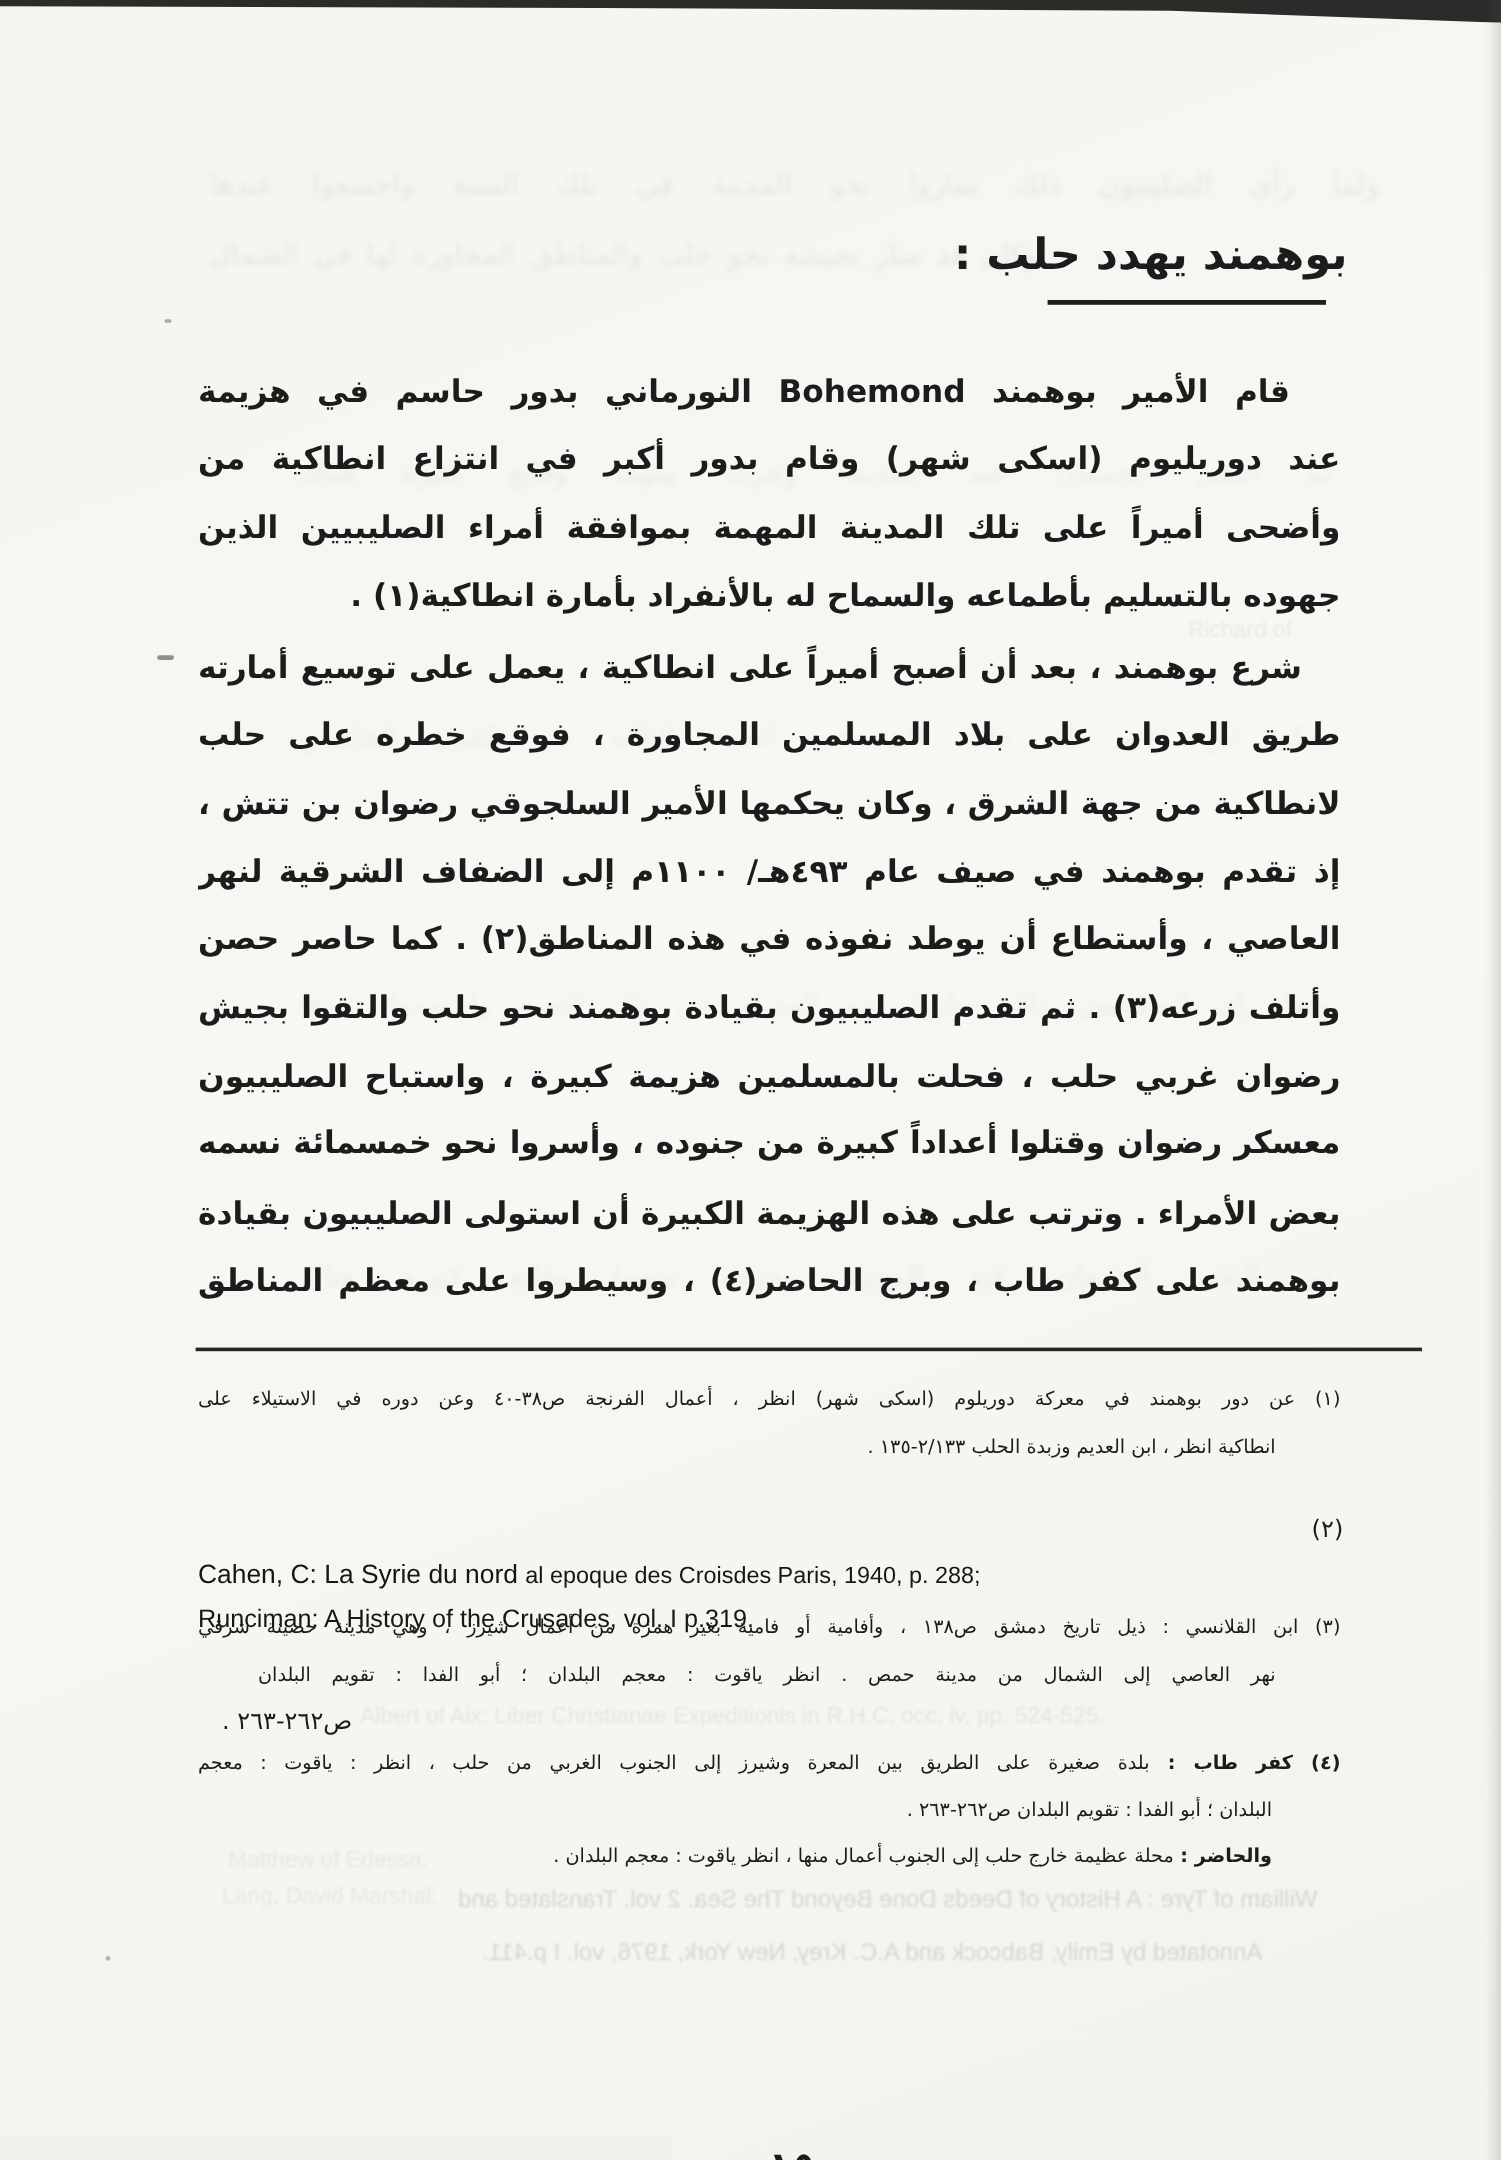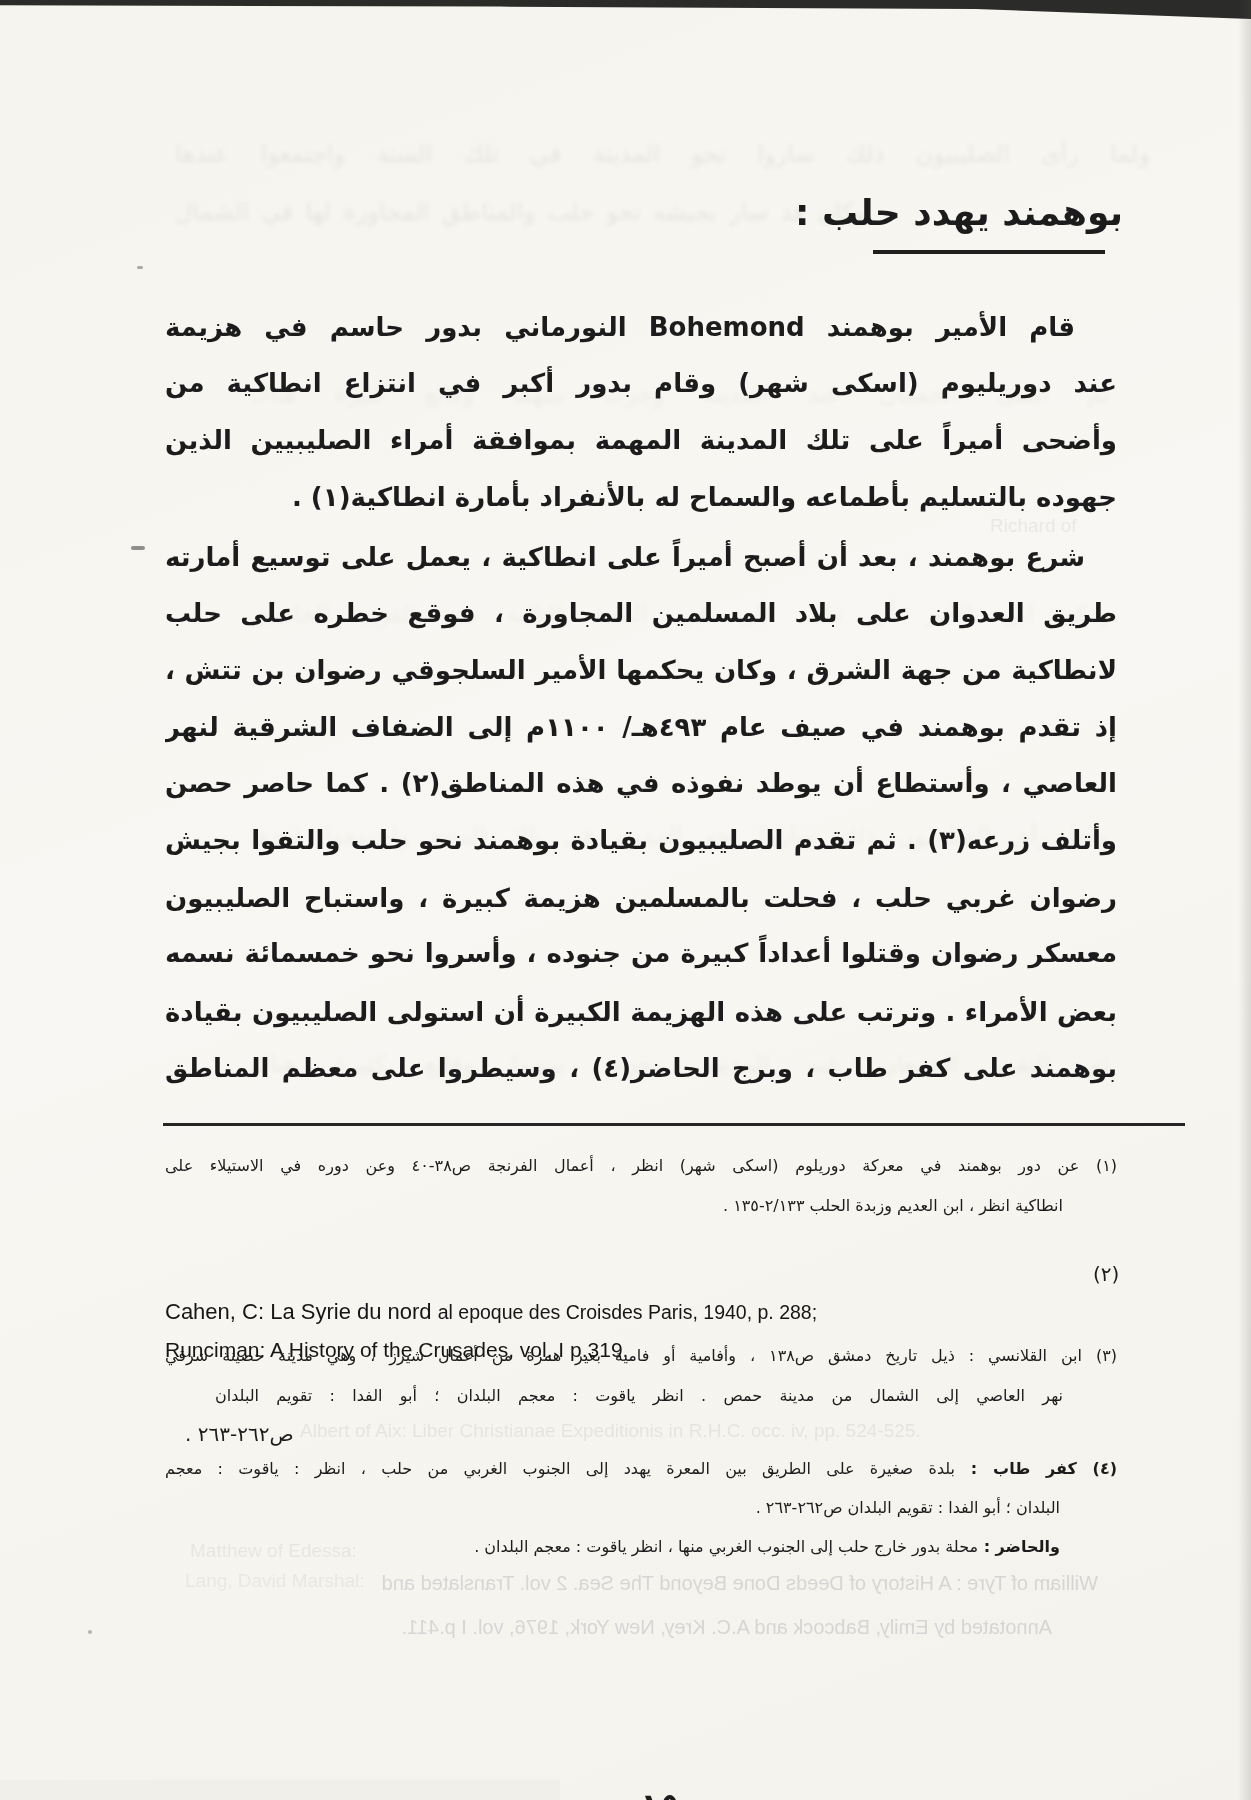--- a/index.html
+++ b/index.html
@@ -116,23 +116,23 @@
   <div class="fn-latin" style="top:1257px;"><span class="lead">Cahen, C: La Syrie du nord </span><span>al epoque des Croisdes Paris, 1940, p. 288;</span></div>
   <div class="fn-marker">(٢)</div>
   <div class="fn-latin" style="top:1295px;font-size:21px;">Runciman: A History of the Crusades, vol. I p.319.</div>
 
   <div class="fn" style="top:1336px;">(٣) ابن القلانسي : ذيل تاريخ دمشق ص١٣٨ ، وأفامية أو فامية بغير همزة من أعمال شيرز ، وهي مدينة حصينة شرقي</div>
   <div class="fn" style="top:1376px;left:215px;width:848px;">نهر العاصي إلى الشمال من مدينة حمص . انظر ياقوت : معجم البلدان ؛ أبو الفدا : تقويم البلدان</div>
   <div class="fn-free" style="top:1414px;left:185px;">ص٢٦٢-٢٦٣ .</div>
 
   <div class="ghost-en" style="top:1420px;left:300px;font-size:19px;opacity:.16;">Albert of Aix: Liber Christianae Expeditionis in R.H.C. occ. iv, pp. 524-525.</div>
 
-  <div class="fn" style="top:1449px;"><span class="lead">(٤) كفر طاب : </span><span>بلدة صغيرة على الطريق بين المعرة يهدد إلى الجنوب الغربي من حلب ، انظر : ياقوت : معجم</span></div>
+  <div class="fn" style="top:1449px;"><span class="lead">(٤) كفر طاب : </span><span>بلدة صغيرة على الطريق بين المعرة وشيرز إلى الجنوب الغربي من حلب ، انظر : ياقوت : معجم</span></div>
   <div class="fn cont" style="top:1488px;padding-right:57px;width:895px;">البلدان ؛ أبو الفدا : تقويم البلدان ص٢٦٢-٢٦٣ .</div>
-  <div class="fn cont" style="top:1527px;padding-right:57px;width:895px;"><span class="lead">والحاضر : </span><span>محلة بدور خارج حلب إلى الجنوب الغربي منها ، انظر ياقوت : معجم البلدان .</span></div>
+  <div class="fn cont" style="top:1527px;padding-right:57px;width:895px;"><span class="lead">والحاضر : </span><span>محلة عظيمة خارج حلب إلى الجنوب أعمال منها ، انظر ياقوت : معجم البلدان .</span></div>
 
   <div class="ghost-en" style="top:1540px;left:190px;font-size:19px;opacity:.14;text-align:right;">Matthew of Edessa:</div>
   <div class="ghost-en" style="top:1570px;left:185px;font-size:19px;opacity:.13;">Lang, David Marshal:</div>
   <div class="ghost-en mirror" style="top:1572px;left:158px;width:940px;font-size:20px;opacity:.30;">William of Tyre : A History of Deeds Done Beyond The Sea. 2 vol. Translated and</div>
   <div class="ghost-en mirror" style="top:1616px;left:300px;width:752px;font-size:20px;opacity:.30;">Annotated by Emily, Babcock and A.C. Krey, New York, 1976, vol. I p.411.</div>
 
   <div class="speck" style="left:131px;top:546px;width:14px;height:4px;opacity:.55;"></div>
   <div class="speck" style="left:137px;top:266px;width:6px;height:3px;opacity:.4;"></div>
   <div class="speck" style="left:88px;top:1630px;width:4px;height:4px;opacity:.35;"></div>
 

